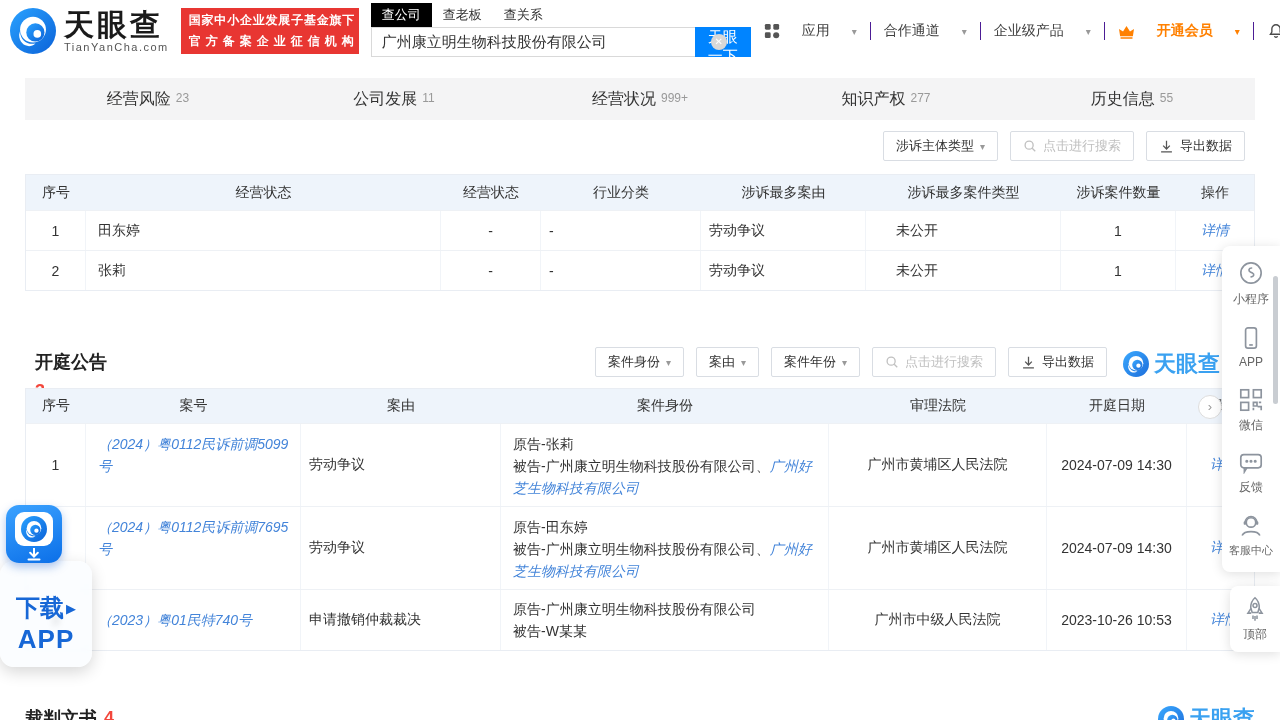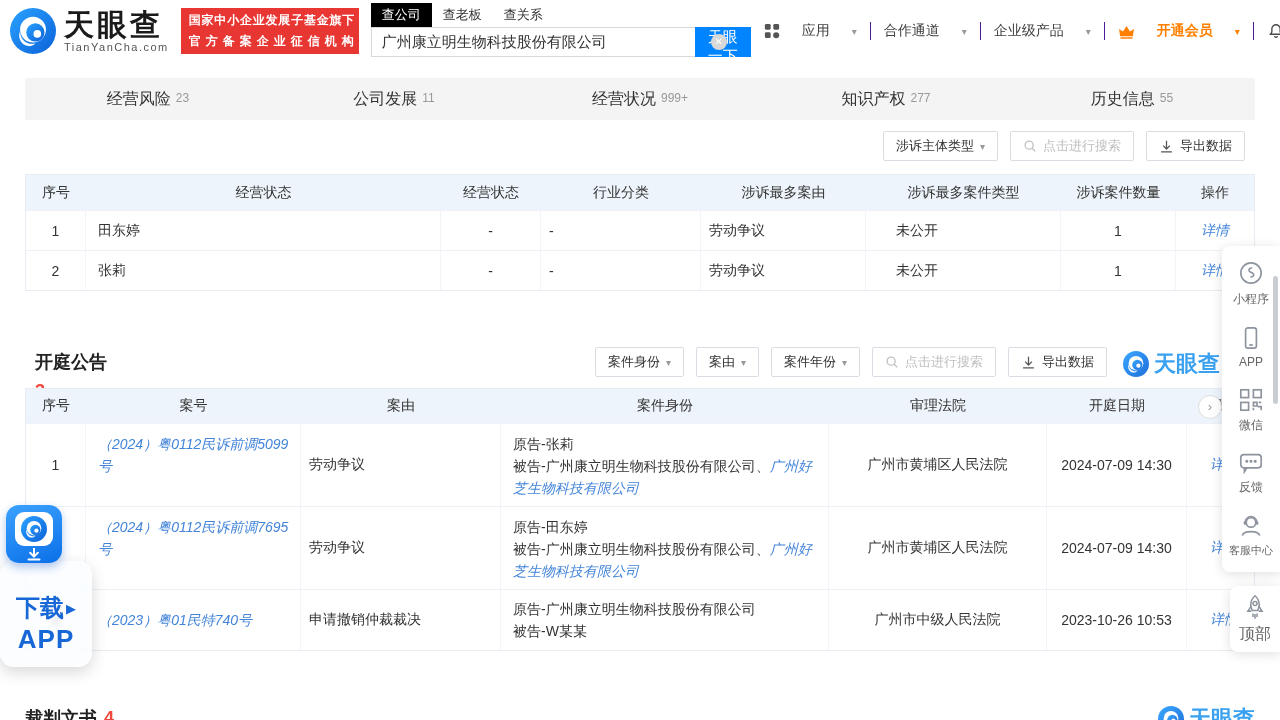--- a/index.html
+++ b/index.html
@@ -97,21 +97,21 @@
   
   .side-panel{position:absolute;left:1222px;top:246px;width:58px;height:326px;background:#fff;
     border-radius:8px 0 0 8px;box-shadow:0 2px 12px rgba(0,0,0,.13);z-index:8;display:flex;
     flex-direction:column;align-items:center;justify-content:space-between;box-sizing:border-box;
     padding:14px 0;}
   .sp-item{display:flex;flex-direction:column;align-items:center;gap:5px;color:#666;
     font-size:12px;cursor:pointer;white-space:nowrap;}
   .sp-item .ic{color:#8d949e;}
   .top-card{position:absolute;left:1230px;top:586px;width:50px;height:66px;background:#fff;
     border-radius:8px 0 0 8px;box-shadow:0 2px 12px rgba(0,0,0,.13);z-index:8;display:flex;
-    flex-direction:column;align-items:center;justify-content:center;gap:4px;font-size:16px;
+    flex-direction:column;align-items:center;justify-content:center;gap:4px;font-size:12px;
     color:#666;cursor:pointer;}
   .scrollbar{position:absolute;left:1273px;top:276px;width:5px;height:128px;background:#c9cdd2;
     border-radius:3px;z-index:9;cursor:pointer;}
   
   .app-widget{position:absolute;left:0;top:505px;width:96px;height:162px;z-index:7;}
   .app-icon{position:absolute;left:6px;top:0;width:56px;height:58px;border-radius:13px;
     background:linear-gradient(160deg,#3ba2ff,#0b6fe8);box-shadow:0 4px 10px rgba(20,90,200,.35);
     z-index:2;display:flex;flex-direction:column;align-items:center;cursor:pointer;}
   .app-icon-inner{margin-top:7px;width:38px;height:34px;background:#fff;border-radius:9px;
     display:flex;align-items:center;justify-content:center;}

